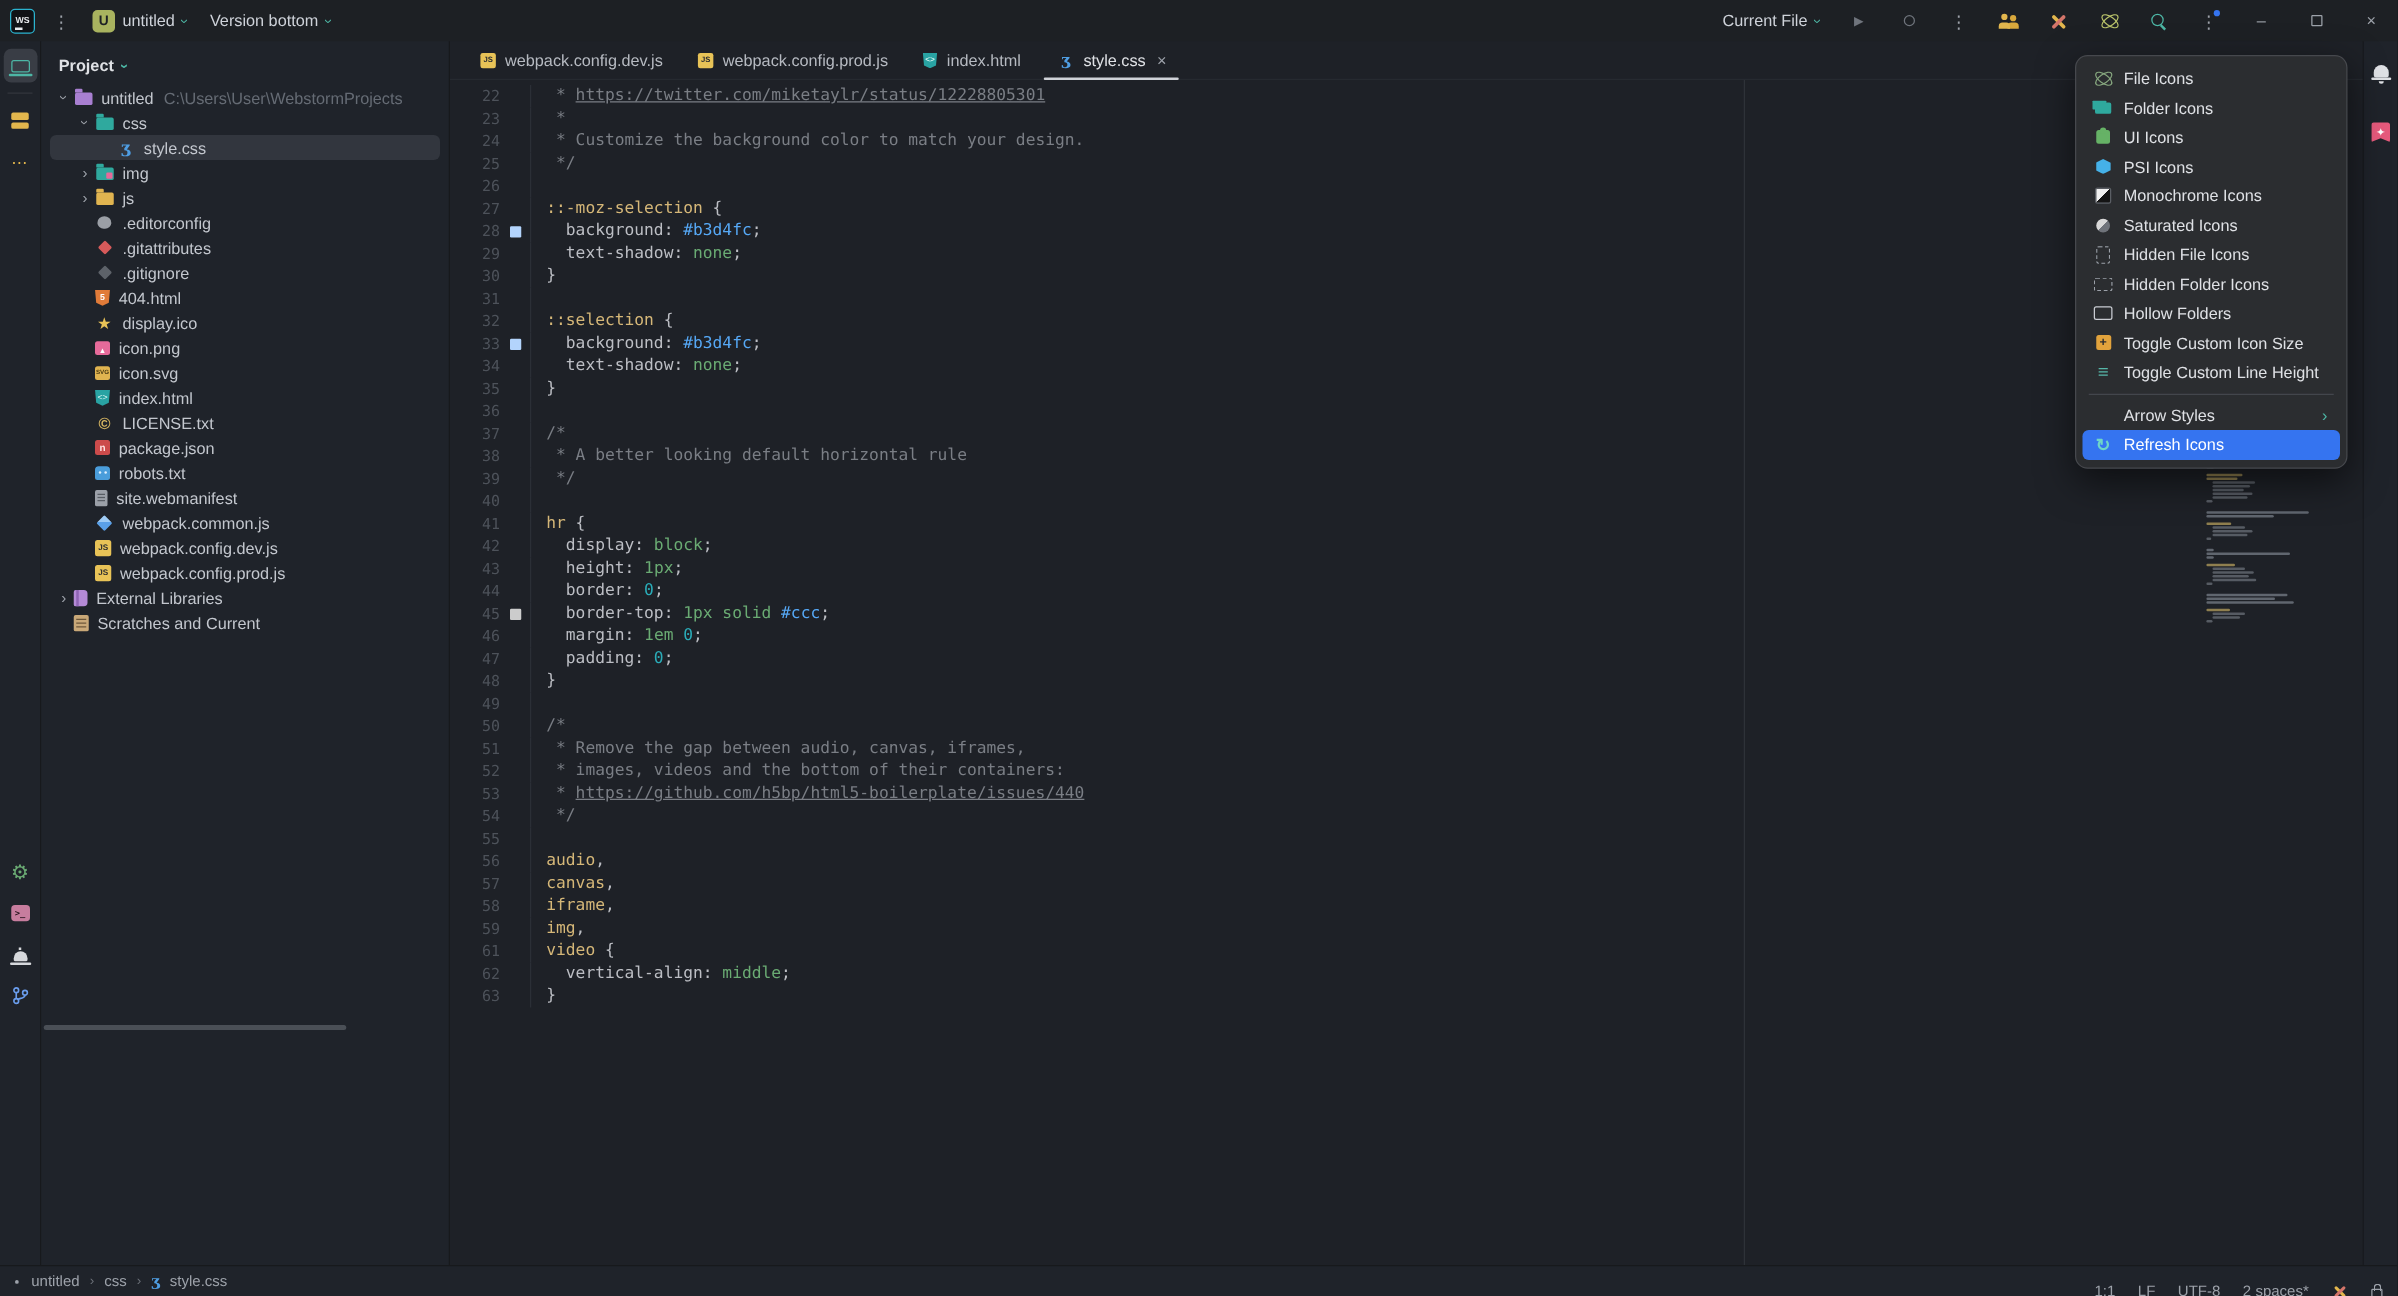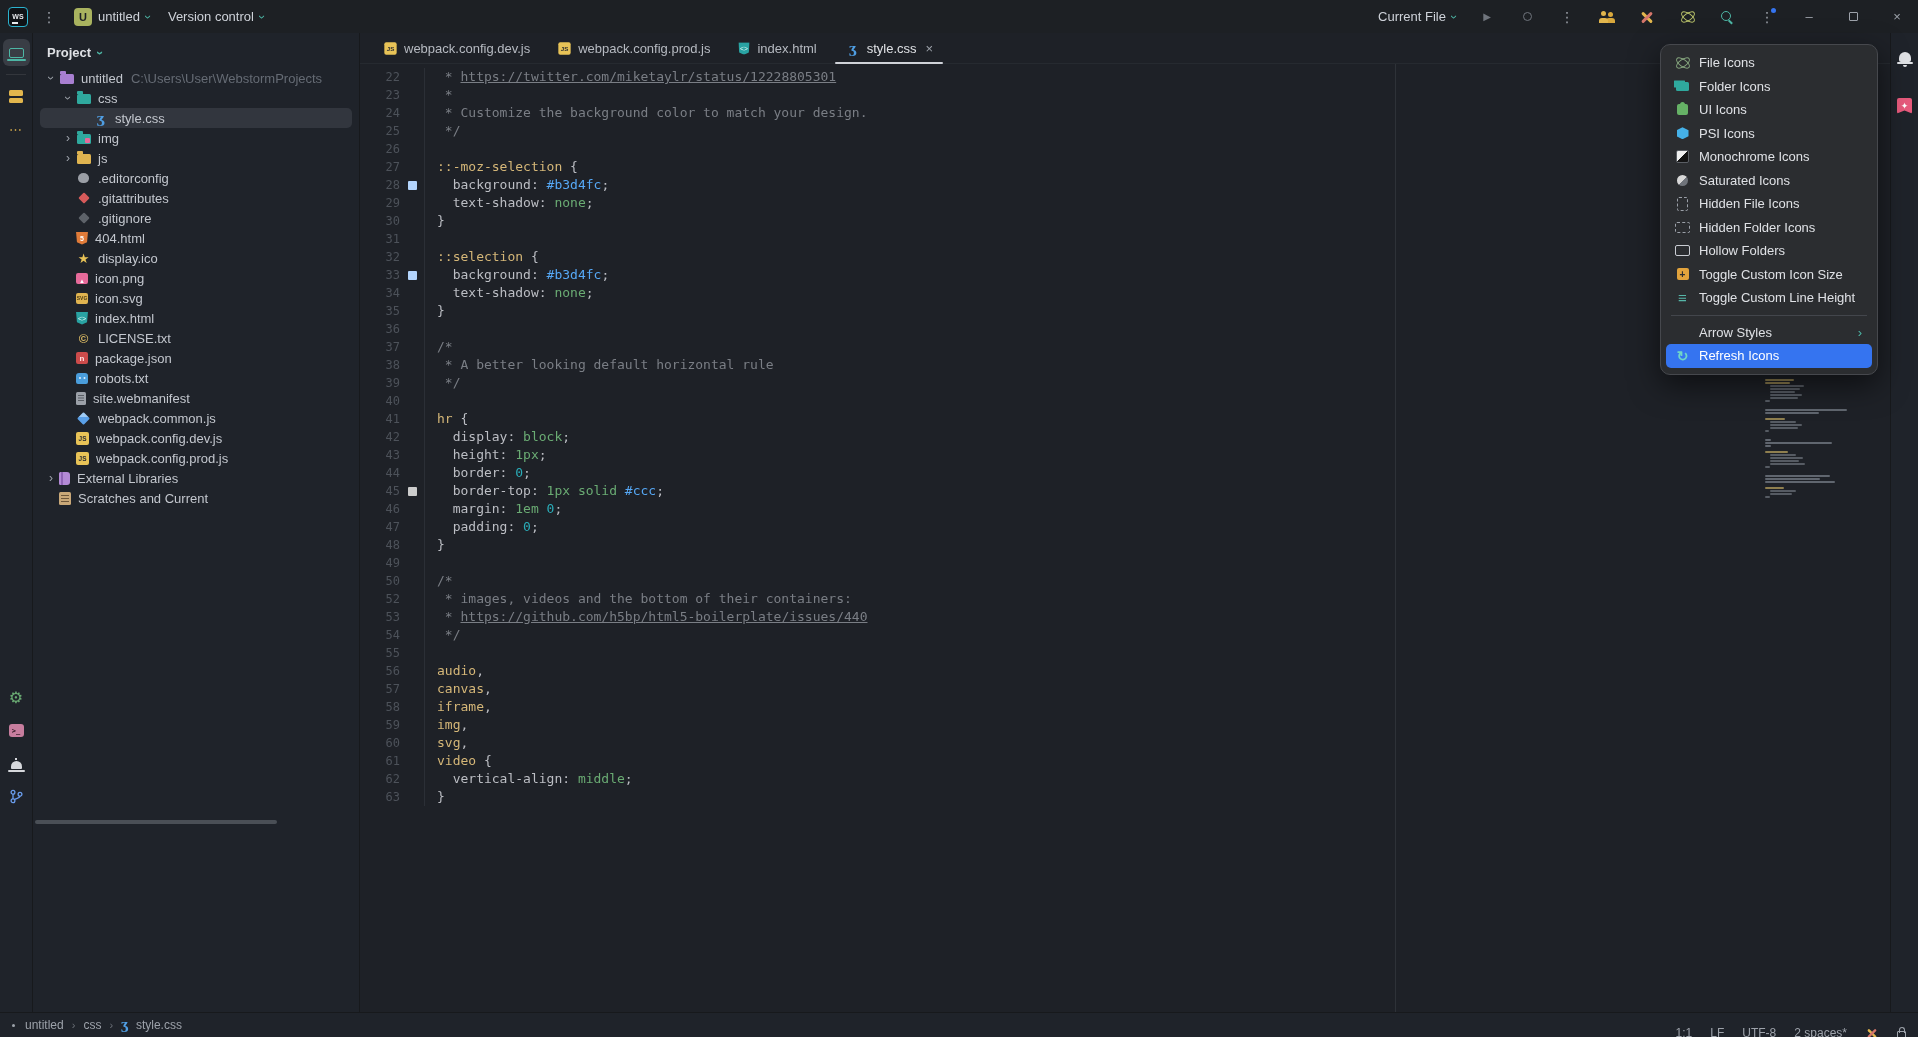--- a/index.html
+++ b/index.html
@@ -180,21 +180,21 @@
   <div class="titlebar">
     <div class="tb-left">
       <div class="ws-logo">WS</div>
       <div class="kebab">⋮</div>
       <div class="tb-btn">
         <span class="avatar">U</span>
         <span class="lbl">untitled</span>
         <span class="chev-t">›</span>
       </div>
       <div class="tb-btn">
-        <span class="lbl">Version control</span>
+        <span class="lbl">Version bottom</span>
         <span class="chev-t">›</span>
       </div>
     </div>
     <div class="tb-right">
       <div class="tb-btn">
         <span class="lbl">Current File</span>
         <span class="chev-t">›</span>
       </div>
       <div class="tb-ic">
           <span class="play-ic">▶</span>
@@ -563,20 +563,25 @@
               <span class="lnum">49</span>
               <span class="lsw"></span>
               <span class="ltext"></span>
             </div>
             <div class="cl">
               <span class="lnum">50</span>
               <span class="lsw"></span>
               <span class="ltext"><span class="tk-c">/*</span></span>
             </div>
             <div class="cl">
+              <span class="lnum">51</span>
+              <span class="lsw"></span>
+              <span class="ltext"><span class="tk-c"> * Remove the gap between audio, canvas, iframes,</span></span>
+            </div>
+            <div class="cl">
               <span class="lnum">52</span>
               <span class="lsw"></span>
               <span class="ltext"><span class="tk-c"> * images, videos and the bottom of their containers:</span></span>
             </div>
             <div class="cl">
               <span class="lnum">53</span>
               <span class="lsw"></span>
               <span class="ltext"><span class="tk-c"> * </span><span class="tk-l">https://github.com/h5bp/html5-boilerplate/issues/440</span></span>
             </div>
             <div class="cl">
@@ -601,25 +606,20 @@
             </div>
             <div class="cl">
               <span class="lnum">58</span>
               <span class="lsw"></span>
               <span class="ltext"><span class="tk-s">iframe</span><span class="tk-p">,</span></span>
             </div>
             <div class="cl">
               <span class="lnum">59</span>
               <span class="lsw"></span>
               <span class="ltext"><span class="tk-s">img</span><span class="tk-p">,</span></span>
-            </div>
-            <div class="cl">
-              <span class="lnum">60</span>
-              <span class="lsw"></span>
-              <span class="ltext"><span class="tk-s">svg</span><span class="tk-p">,</span></span>
             </div>
             <div class="cl">
               <span class="lnum">61</span>
               <span class="lsw"></span>
               <span class="ltext"><span class="tk-s">video</span><span class="tk-p"> {</span></span>
             </div>
             <div class="cl">
               <span class="lnum">62</span>
               <span class="lsw"></span>
               <span class="ltext"><span class="tk-p">  vertical-align: </span><span class="tk-g">middle</span><span class="tk-p">;</span></span>

